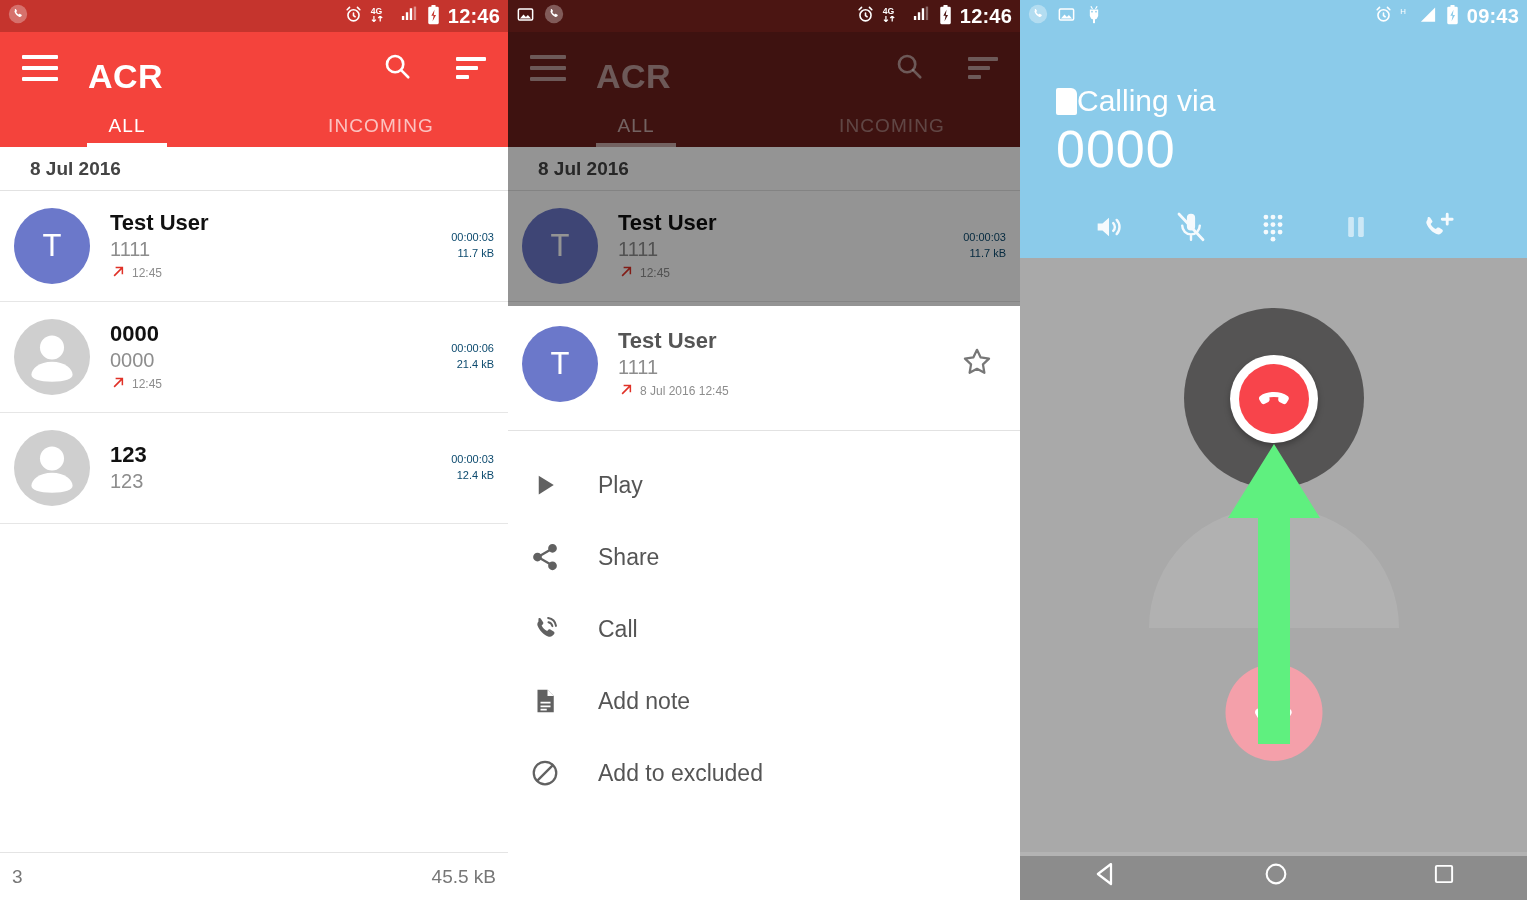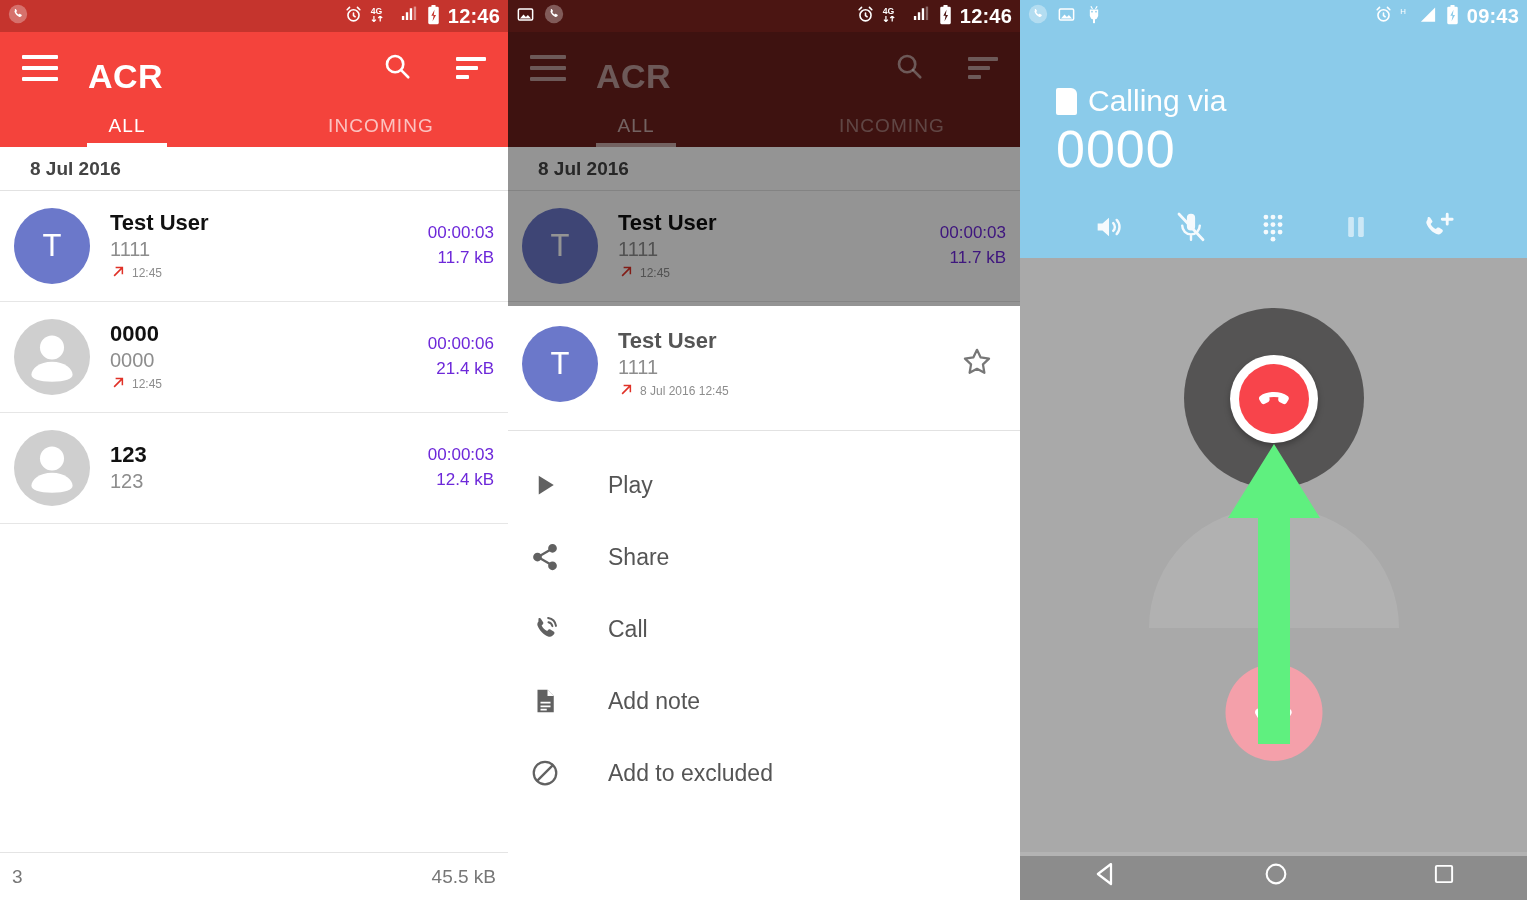--- a/index.html
+++ b/index.html
@@ -46,39 +46,39 @@
   
   .row { display:flex; align-items:center; padding:17px 14px; border-bottom:1px solid #e6e6e6; }
   .avatar { width:76px; height:76px; border-radius:50%; flex:none; display:flex; align-items:center;
             justify-content:center; color:#fff; font-size:31px; }
   .avatar.letter { background:#6b78ca; }
   .avatar.generic { background:#cfcfcf; position:relative; }
   .rowmid { margin-left:20px; flex:1; min-width:0; }
   .rowname { font-size:22px; font-weight:bold; color:#111; line-height:1.24; }
   .rownum { font-size:20px; color:#8d8d8d; line-height:1.38; }
   .rowtime { font-size:12px; color:#8d8d8d; display:flex; align-items:center; gap:7px; line-height:1.4; }
-  .rowright { text-align:right; font-size:17px; color:#6d28d9; line-height:1.45; white-space:nowrap;margin-left:44px; }
+  .rowright { text-align:right; font-size:11px; color:#0c4a6e; line-height:1.45; white-space:nowrap;margin-left:44px; }
 
   
   .bottombar { position:absolute; left:0; bottom:0; width:100%; height:48px; background:#fff;
                border-top:1px solid #e4e4e4; display:flex; align-items:center;
                justify-content:space-between; padding:0 12px; font-size:19px; color:#777; }
   .scrim { position:absolute; left:0; top:0; width:100%; height:306px; background:rgba(0,0,0,0.42); z-index:3; }
   .sheet { position:absolute; left:0; top:306px; width:100%; bottom:0; background:#fff; z-index:4; }
   .sheet-head { display:flex; align-items:center; padding:20px 14px; }
   .sheet-sep { height:1px; background:#e2e2e2; margin-top:8px; }
   .menu { padding-top:18px; }
   .menu-item { display:flex; align-items:center; height:72px; padding:0 14px; }
   .menu-ico { width:46px; display:flex; align-items:center; justify-content:center; color:#666; flex:none; }
-  .menu-label { margin-left:40px; font-size:23px; color:#555; }
+  .menu-label { margin-left:30px; font-size:23px; color:#555; }
   .star { margin-left:auto; margin-right:12px; }
 
   
   .callhdr { background:#8bcbea; height:290px; position:relative; }
-  .call-topline { display:flex; align-items:center; gap:11px; padding:52px 0 0 36px; }
+  .call-topline { display:flex; align-items:center; padding:52px 0 0 36px; }
   .simchip { width:21px; height:27px; background:#fff; border-radius:2px 6px 2px 2px; }
   .call-via { color:#fff; font-size:30px; }
   .call-number { color:#fff; font-size:52px; padding-left:36px; margin-top:2px; line-height:1.15; letter-spacing:1px; }
   .call-ctrls { display:flex; align-items:center; justify-content:space-around; padding:0 48px; margin-top:30px; }
   .call-ctrls > div { opacity:.92; }
   .callbody { position:absolute; left:0; top:290px; right:0; bottom:48px; background:#a9a9a9; overflow:hidden; }
   .silhouette { position:absolute; left:50%; transform:translateX(-50%); top:88px; width:250px; }
   .sil-head { width:140px; height:140px; border-radius:50%; background:rgba(255,255,255,0.10); margin:0 auto; }
   .sil-body { width:250px; height:120px; border-radius:120px 120px 0 0; background:rgba(255,255,255,0.10); margin-top:22px; }
   .hangup-outer { position:absolute; left:50%; top:50px; transform:translateX(-50%);

